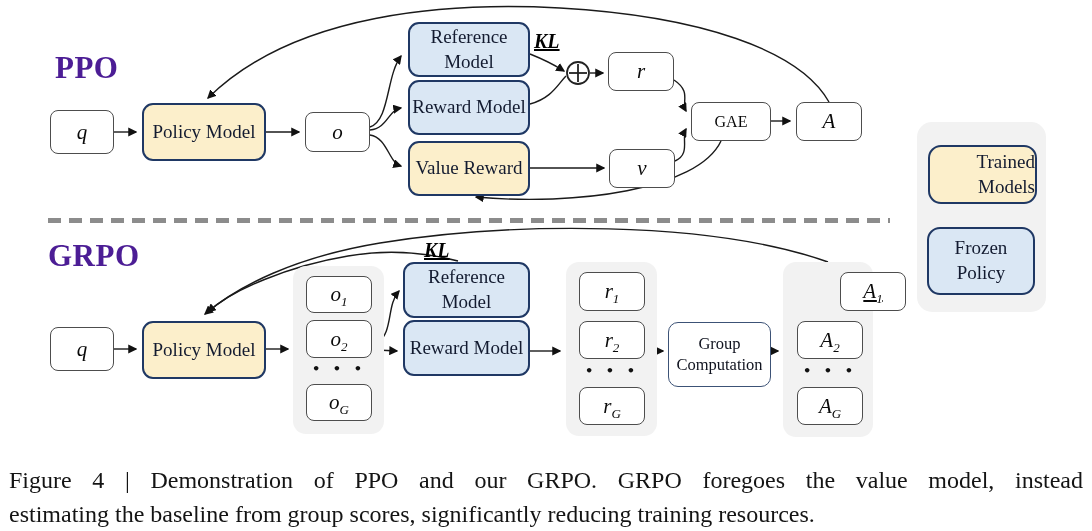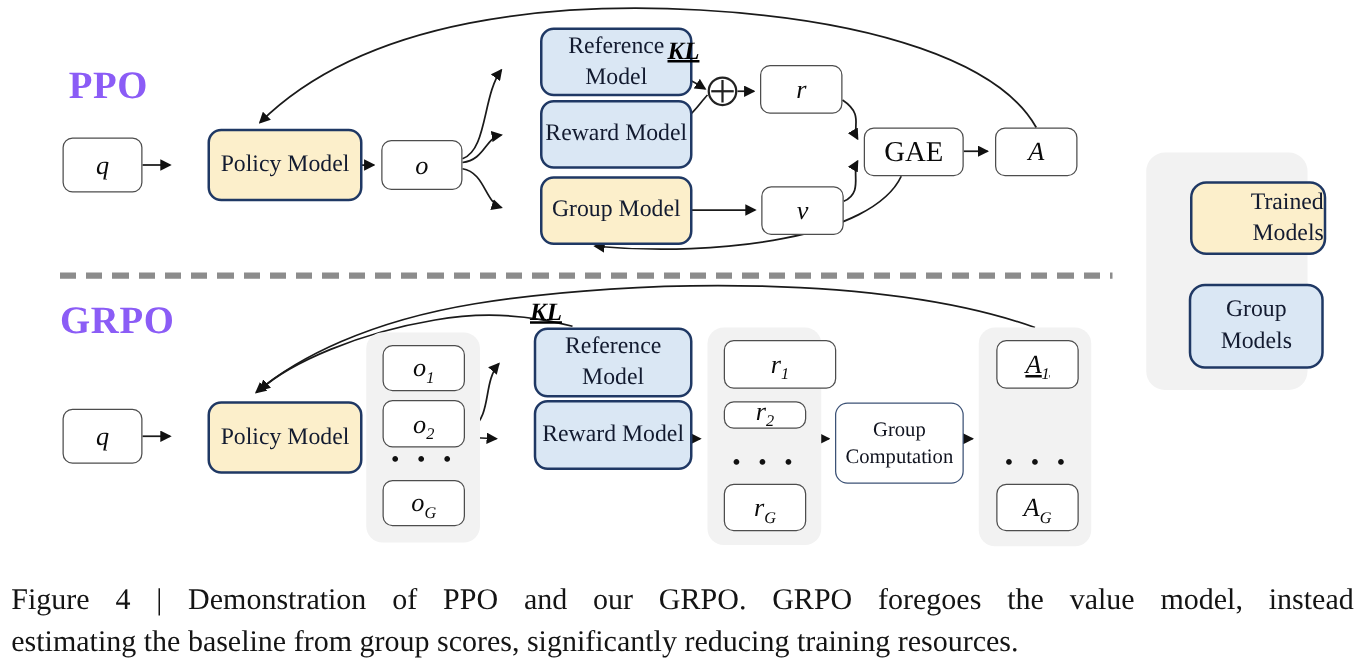--- a/index.html
+++ b/index.html
@@ -6,32 +6,32 @@
     --trained-fill:#FCEFCB;
     --frozen-fill:#DAE7F4;
     --model-border:#1F3864;
     --panel-fill:#F2F2F2;
     --arrow:#1a1a1a;
     --plain-border:#4d4d4d;
   }
   html,body{margin:0;padding:0;background:#fff;}
   #stage{position:relative;width:1092px;height:531px;background:#fff;overflow:hidden;
          font-family:"Liberation Serif",serif;}
-  .section-label{position:absolute;font-weight:bold;font-size:31px;color:#8b5cf6;letter-spacing:.5px;}
+  .section-label{position:absolute;font-weight:bold;font-size:31px;color:#4c1d95;letter-spacing:.5px;}
   .box-model{position:absolute;border:2.5px solid var(--model-border);border-radius:11px;
              display:flex;align-items:center;justify-content:center;text-align:center;
-             font-size:19px;line-height:1.3;color:#131b30;box-sizing:border-box;margin-left:24px;}
+             font-size:19px;line-height:1.3;color:#131b30;box-sizing:border-box;}
   .fill-trained{background:var(--trained-fill);text-align:right;}
   .fill-frozen{background:var(--frozen-fill);}
   .box-plain{position:absolute;border:1.5px solid var(--plain-border);border-radius:8px;background:#fff;
              display:flex;align-items:center;justify-content:center;font-size:21px;
              color:#0a0a0a;box-sizing:border-box;}
   .box-plain i{font-style:italic;font-family:"Liberation Serif",serif;}
   .box-plain sub{font-size:0.62em;font-style:italic;line-height:0;}
-  .upright{font-style:normal;font-size:23px;}
+  .upright{font-style:normal;font-size:16px;}
   .gc-box{position:absolute;border:1.5px solid #3c5276;border-radius:10px;background:#fff;
           display:flex;align-items:center;justify-content:center;text-align:center;
           font-size:16.5px;line-height:1.25;color:#10131f;box-sizing:border-box;}
   .panel{position:absolute;background:var(--panel-fill);border-radius:13px;}
   .dots{position:absolute;width:66px;text-align:center;font-family:"DejaVu Sans",sans-serif;
         font-weight:bold;font-size:13px;letter-spacing:4px;color:#111;}
   .kl{position:absolute;font-weight:bold;font-style:italic;font-size:20px;color:#000;text-decoration:underline;}
   .divider{position:absolute;left:48px;top:218px;width:842px;height:5px;
            background:repeating-linear-gradient(90deg,#8C8C8C 0 13px,transparent 13px 21px);}
   .caption{position:absolute;left:9px;width:1074px;font-size:24px;color:#141414;line-height:34px;}
@@ -88,21 +88,21 @@
 
   <div class="box-plain" style="left:50px;top:110px;width:64px;height:44px;">
     <i><span>q</span><sub></sub></i>
   </div>
   <div class="box-model fill-trained" style="left:142px;top:103px;width:124px;height:58px;">Policy Model</div>
   <div class="box-plain" style="left:305px;top:112px;width:65px;height:40px;">
     <i><span>o</span><sub></sub></i>
   </div>
   <div class="box-model fill-frozen" style="left:408px;top:22px;width:122px;height:55px;">Reference Model</div>
   <div class="box-model fill-frozen" style="left:408px;top:80px;width:122px;height:55px;">Reward Model</div>
-  <div class="box-model fill-trained" style="left:408px;top:141px;width:122px;height:55px;">Group Model</div>
+  <div class="box-model fill-trained" style="left:408px;top:141px;width:122px;height:55px;">Value Reward</div>
   <div class="kl" style="left:534px;top:30px;">KL</div>
   <div class="box-plain" style="left:608px;top:52px;width:66px;height:39px;">
     <i><span>r</span><sub></sub></i>
   </div>
   <div class="box-plain" style="left:609px;top:149px;width:66px;height:39px;">
     <i><span>v</span><sub></sub></i>
   </div>
   <div class="box-plain upright" style="left:691px;top:102px;width:80px;height:39px;">GAE</div>
   <div class="box-plain" style="left:796px;top:102px;width:66px;height:39px;">
     <i><span>A</span><sub></sub></i>
@@ -127,44 +127,47 @@
   <div class="dots" style="left:306px;top:361px;">• • •</div>
   <div class="box-plain" style="left:306px;top:384px;width:66px;height:37px;">
     <i><span>o</span><sub>G</sub></i>
   </div>
 
   <div class="kl" style="left:424px;top:239px;">KL</div>
   <div class="box-model fill-frozen" style="left:403px;top:262px;width:127px;height:56px;">Reference Model</div>
   <div class="box-model fill-frozen" style="left:403px;top:320px;width:127px;height:56px;">Reward Model</div>
 
   <div class="panel" style="left:566px;top:262px;width:91px;height:174px;"></div>
-  <div class="box-plain" style="left:579px;top:272px;width:90px;height:39px;">
+  <div class="box-plain" style="left:579px;top:272px;width:66px;height:39px;">
     <i><span>r</span><sub>1</sub></i>
   </div>
-  <div class="box-plain" style="left:579px;top:321px;width:66px;height:22px;align-items:flex-end;">
+  <div class="box-plain" style="left:579px;top:321px;width:66px;height:38px;">
     <i><span>r</span><sub>2</sub></i>
   </div>
   <div class="dots" style="left:579px;top:363px;">• • •</div>
   <div class="box-plain" style="left:579px;top:387px;width:66px;height:38px;">
     <i><span>r</span><sub>G</sub></i>
   </div>
 
   <div class="gc-box" style="left:668px;top:322px;width:103px;height:65px;text-align:center;">Group Computation</div>
 
   <div class="panel" style="left:783px;top:262px;width:90px;height:175px;"></div>
-  <div class="box-plain" style="left:797px;top:272px;width:66px;height:39px;text-decoration:underline;">
+  <div class="box-plain" style="left:840px;top:272px;width:66px;height:39px;text-decoration:underline;">
     <i><span>A</span><sub>1</sub></i>
+  </div>
+  <div class="box-plain" style="left:797px;top:321px;width:66px;height:38px;">
+    <i><span>A</span><sub>2</sub></i>
   </div>
   <div class="dots" style="left:797px;top:363px;">• • •</div>
   <div class="box-plain" style="left:797px;top:387px;width:66px;height:38px;">
     <i><span>A</span><sub>G</sub></i>
   </div>
 
   <div class="panel" style="left:917px;top:122px;width:129px;height:190px;border-radius:15px;"></div>
   <div class="box-model fill-trained" style="left:928px;top:145px;width:109px;height:59px;border-radius:13px;">Trained Models</div>
-  <div class="box-model fill-frozen" style="left:927px;top:227px;width:108px;height:68px;border-radius:13px;">Group Models</div>
+  <div class="box-model fill-frozen" style="left:927px;top:227px;width:108px;height:68px;border-radius:13px;">Frozen Policy</div>
 
   <div class="caption" style="top:447px;">
     <div class="just">Figure 4 | Demonstration of PPO and our GRPO. GRPO foregoes the value model, instead</div>
     <div>estimating the baseline from group scores, significantly reducing training resources.</div>
   </div>
 
 </div>
 
 </body></html>

